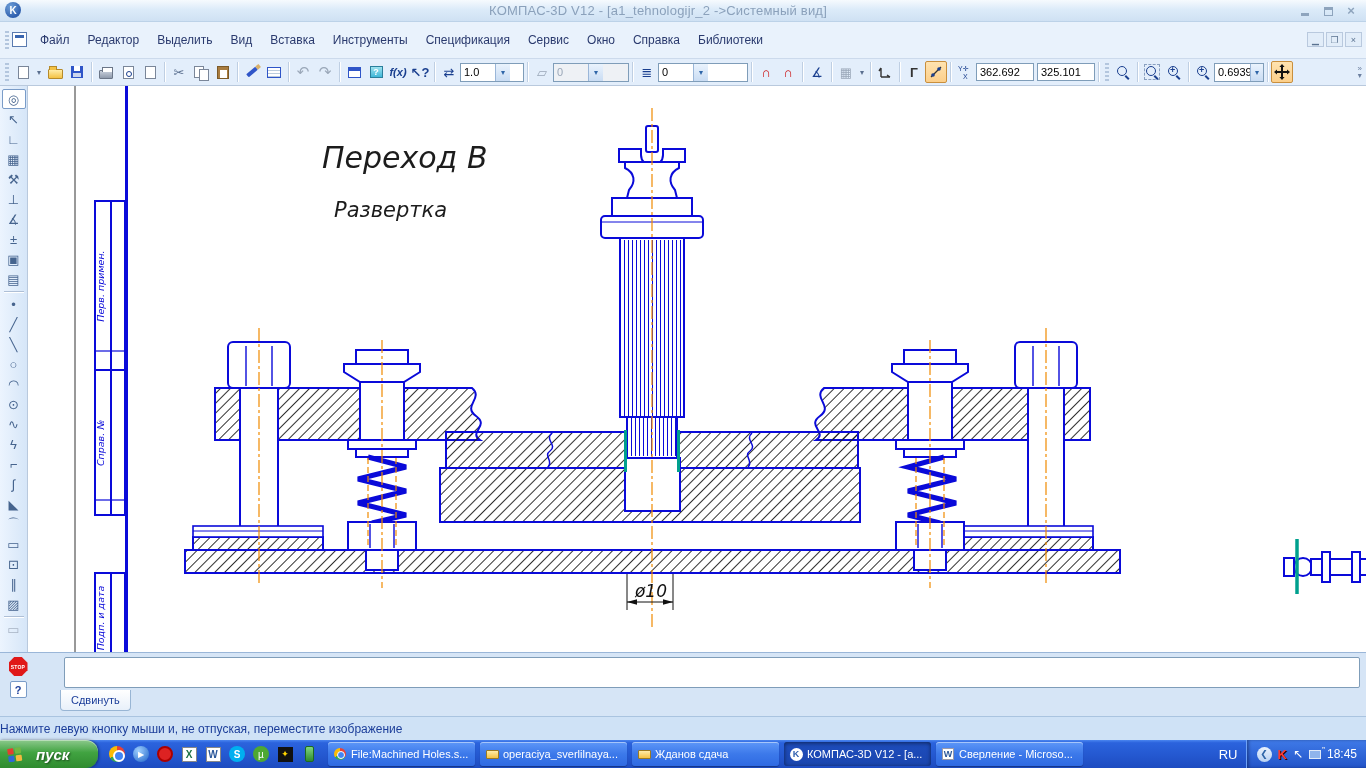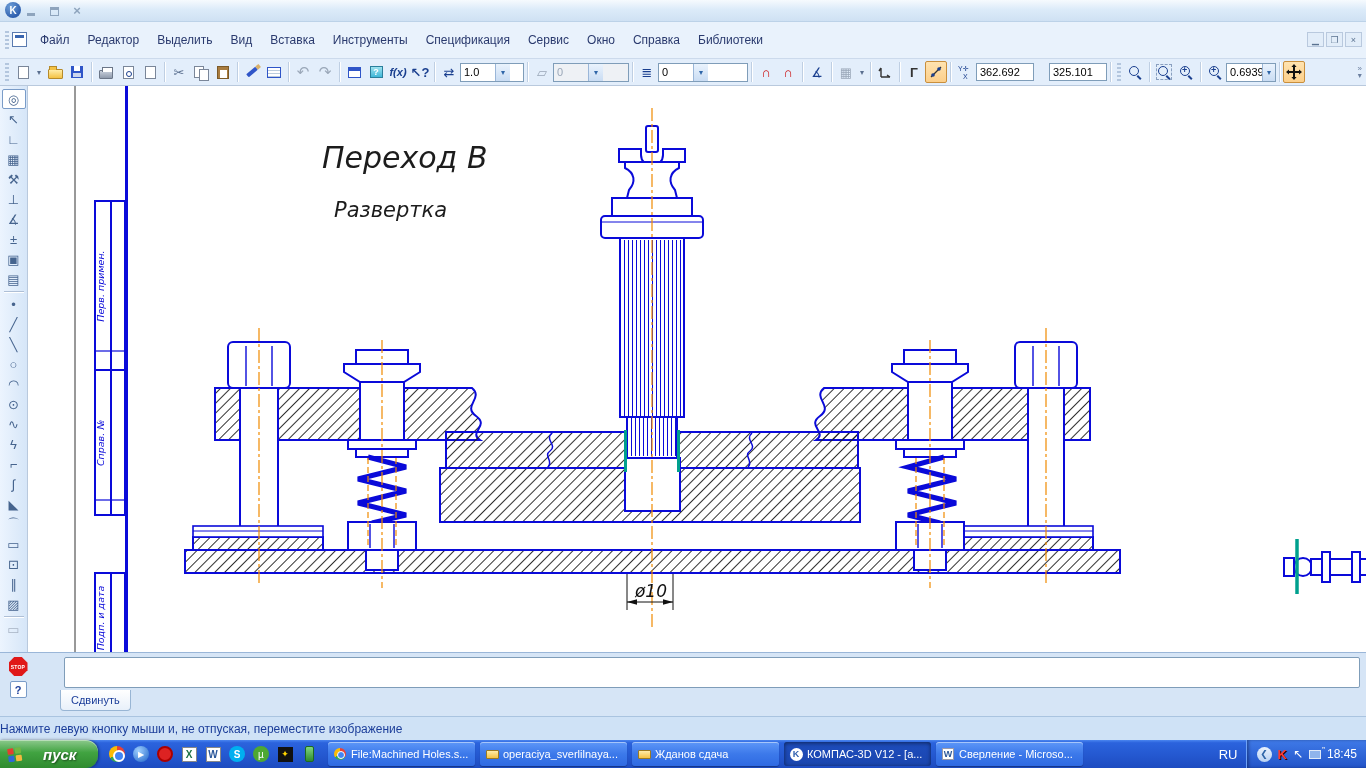--- a/index.html
+++ b/index.html
@@ -81,21 +81,21 @@
   .stop{width:19px;height:19px;background:#e01818;clip-path:polygon(30% 0,70% 0,100% 30%,100% 70%,70% 100%,30% 100%,0 70%,0 30%);color:#fff;font-size:5px;font-weight:bold;display:flex;align-items:center;justify-content:center;letter-spacing:.2px}
   .pp-help{width:17px;height:17px;background:#fff;border:1px solid #7a9cc8;border-radius:2px;color:#1c3e9a;font-weight:bold;font-size:11px;display:flex;align-items:center;justify-content:center}
   .pp-input{position:absolute;left:64px;top:4px;right:6px;height:31px;background:#fff;border:1px solid #7f9db9;border-radius:2px}
   .pp-tab{position:absolute;left:60px;top:37px;height:21px;padding:0 10px;background:linear-gradient(#ffffff,#e8f0fa);border:1px solid #98b5d4;border-top:none;border-radius:0 0 4px 4px;display:flex;align-items:center;font-size:11px;color:#1c3e9a}
 
   
   #statusbar{height:24px;background:#cfe2f6;border-top:1px solid #aac4e0;display:flex;align-items:center;padding-left:0;font-size:12px;color:#1c3e9a;flex:0 0 24px}
 
   
   #taskbar{height:28px;background:linear-gradient(#4a86f0 0%,#2b63dd 10%,#2458d0 55%,#1d4bc0 100%);display:flex;align-items:center;flex:0 0 28px;position:relative}
-  .start{height:28px;width:98px;background:linear-gradient(#8cc98c,#41a341 45%,#2f8b2f);border-radius:0 12px 12px 0;box-shadow:1px 0 3px rgba(0,0,0,.45),inset 0 1px 0 rgba(255,255,255,.4);display:flex;align-items:center;gap:20px;padding-left:7px;color:#fff;font-weight:bold;font-style:italic;font-size:15px;text-shadow:1px 1px 2px rgba(0,0,0,.5);flex:0 0 auto}
+  .start{height:28px;width:98px;background:linear-gradient(#8cc98c,#41a341 45%,#2f8b2f);border-radius:0 12px 12px 0;box-shadow:1px 0 3px rgba(0,0,0,.45),inset 0 1px 0 rgba(255,255,255,.4);display:flex;align-items:center;gap:13px;padding-left:7px;color:#fff;font-weight:bold;font-style:italic;font-size:15px;text-shadow:1px 1px 2px rgba(0,0,0,.5);flex:0 0 auto}
   .ql-bar{display:flex;gap:4px;padding:0 9px;align-items:center;flex:0 0 auto}
   .ql{width:20px;height:20px;display:flex;align-items:center;justify-content:center;position:relative}
   .i-chrome{width:16px;height:16px;border-radius:50%;background:conic-gradient(#ea4335 0 120deg,#34a853 0 240deg,#fbbc05 0 360deg);position:relative}
   .i-chrome::after{content:"";position:absolute;left:4px;top:4px;width:8px;height:8px;border-radius:50%;background:#4285f4;border:2px solid #fff}
   .i-wmp{width:16px;height:16px;border-radius:50%;background:radial-gradient(circle at 35% 30%,#9fd0ff,#1e62c8);color:#fff;font-size:8px;display:flex;align-items:center;justify-content:center}
   .i-opera{width:16px;height:16px;border-radius:50%;background:#d22;border:2px solid #a00}
   .i-excel{width:15px;height:15px;background:#fff;border:1px solid #888;color:#1d7044;font-size:10px;font-weight:bold;display:flex;align-items:center;justify-content:center}
   .i-word{width:15px;height:15px;background:#fff;border:1px solid #888;color:#2b579a;font-size:10px;font-weight:bold;display:flex;align-items:center;justify-content:center}
   .i-skype{width:16px;height:16px;border-radius:50%;background:#00aff0;color:#fff;font-size:10px;font-weight:bold;display:flex;align-items:center;justify-content:center}
   .i-utor{width:16px;height:16px;border-radius:50%;background:#4ea832;color:#fff;font-size:10px;display:flex;align-items:center;justify-content:center}
@@ -118,20 +118,21 @@
   .tr-net::after{content:"”";position:absolute;right:-5px;top:-6px;color:#eee;font-size:9px}
   .clock{color:#fff;font-size:12px}
 </style>
 </head>
 <body>
 
 <div id="app">
 
   <div id="titlebar">
     <div class="app-logo">K</div>
+    <div id="title-text">КОМПАС-3D V12 - [a1_tehnologijr_2 -&gt;Системный вид]</div>
     <div class="wbtns">
       <span class="wbtn">
           <span class="min"></span>
         </span>
       <span class="wbtn">
           <span class="rest"></span>
         </span>
       <span class="wbtn close">×</span>
     </div>
   </div>
@@ -280,21 +281,21 @@
         </svg>
     </span>
     <span class="sep"></span>
     <span class="tbtn">
       <svg width="16" height="16">
           <text x="1" y="7" font-size="7" fill="#1a3f8f">Y✛</text>
           <text x="6" y="15" font-size="7" fill="#1a3f8f">X</text>
         </svg>
     </span>
     <span class="field">362.692</span>
-    <span class="field" style="margin-left:15px">325.101</span>
+    <span class="field" style="margin-left:3px">325.101</span>
     <span class="sep"></span>
     <span class="grip"></span>
     <span class="tbtn">
         <span class="mag"></span>
       </span>
     <span class="sep"></span>
     <span class="tbtn">
         <span class="mag dash"></span>
       </span>
     <span class="tbtn">

